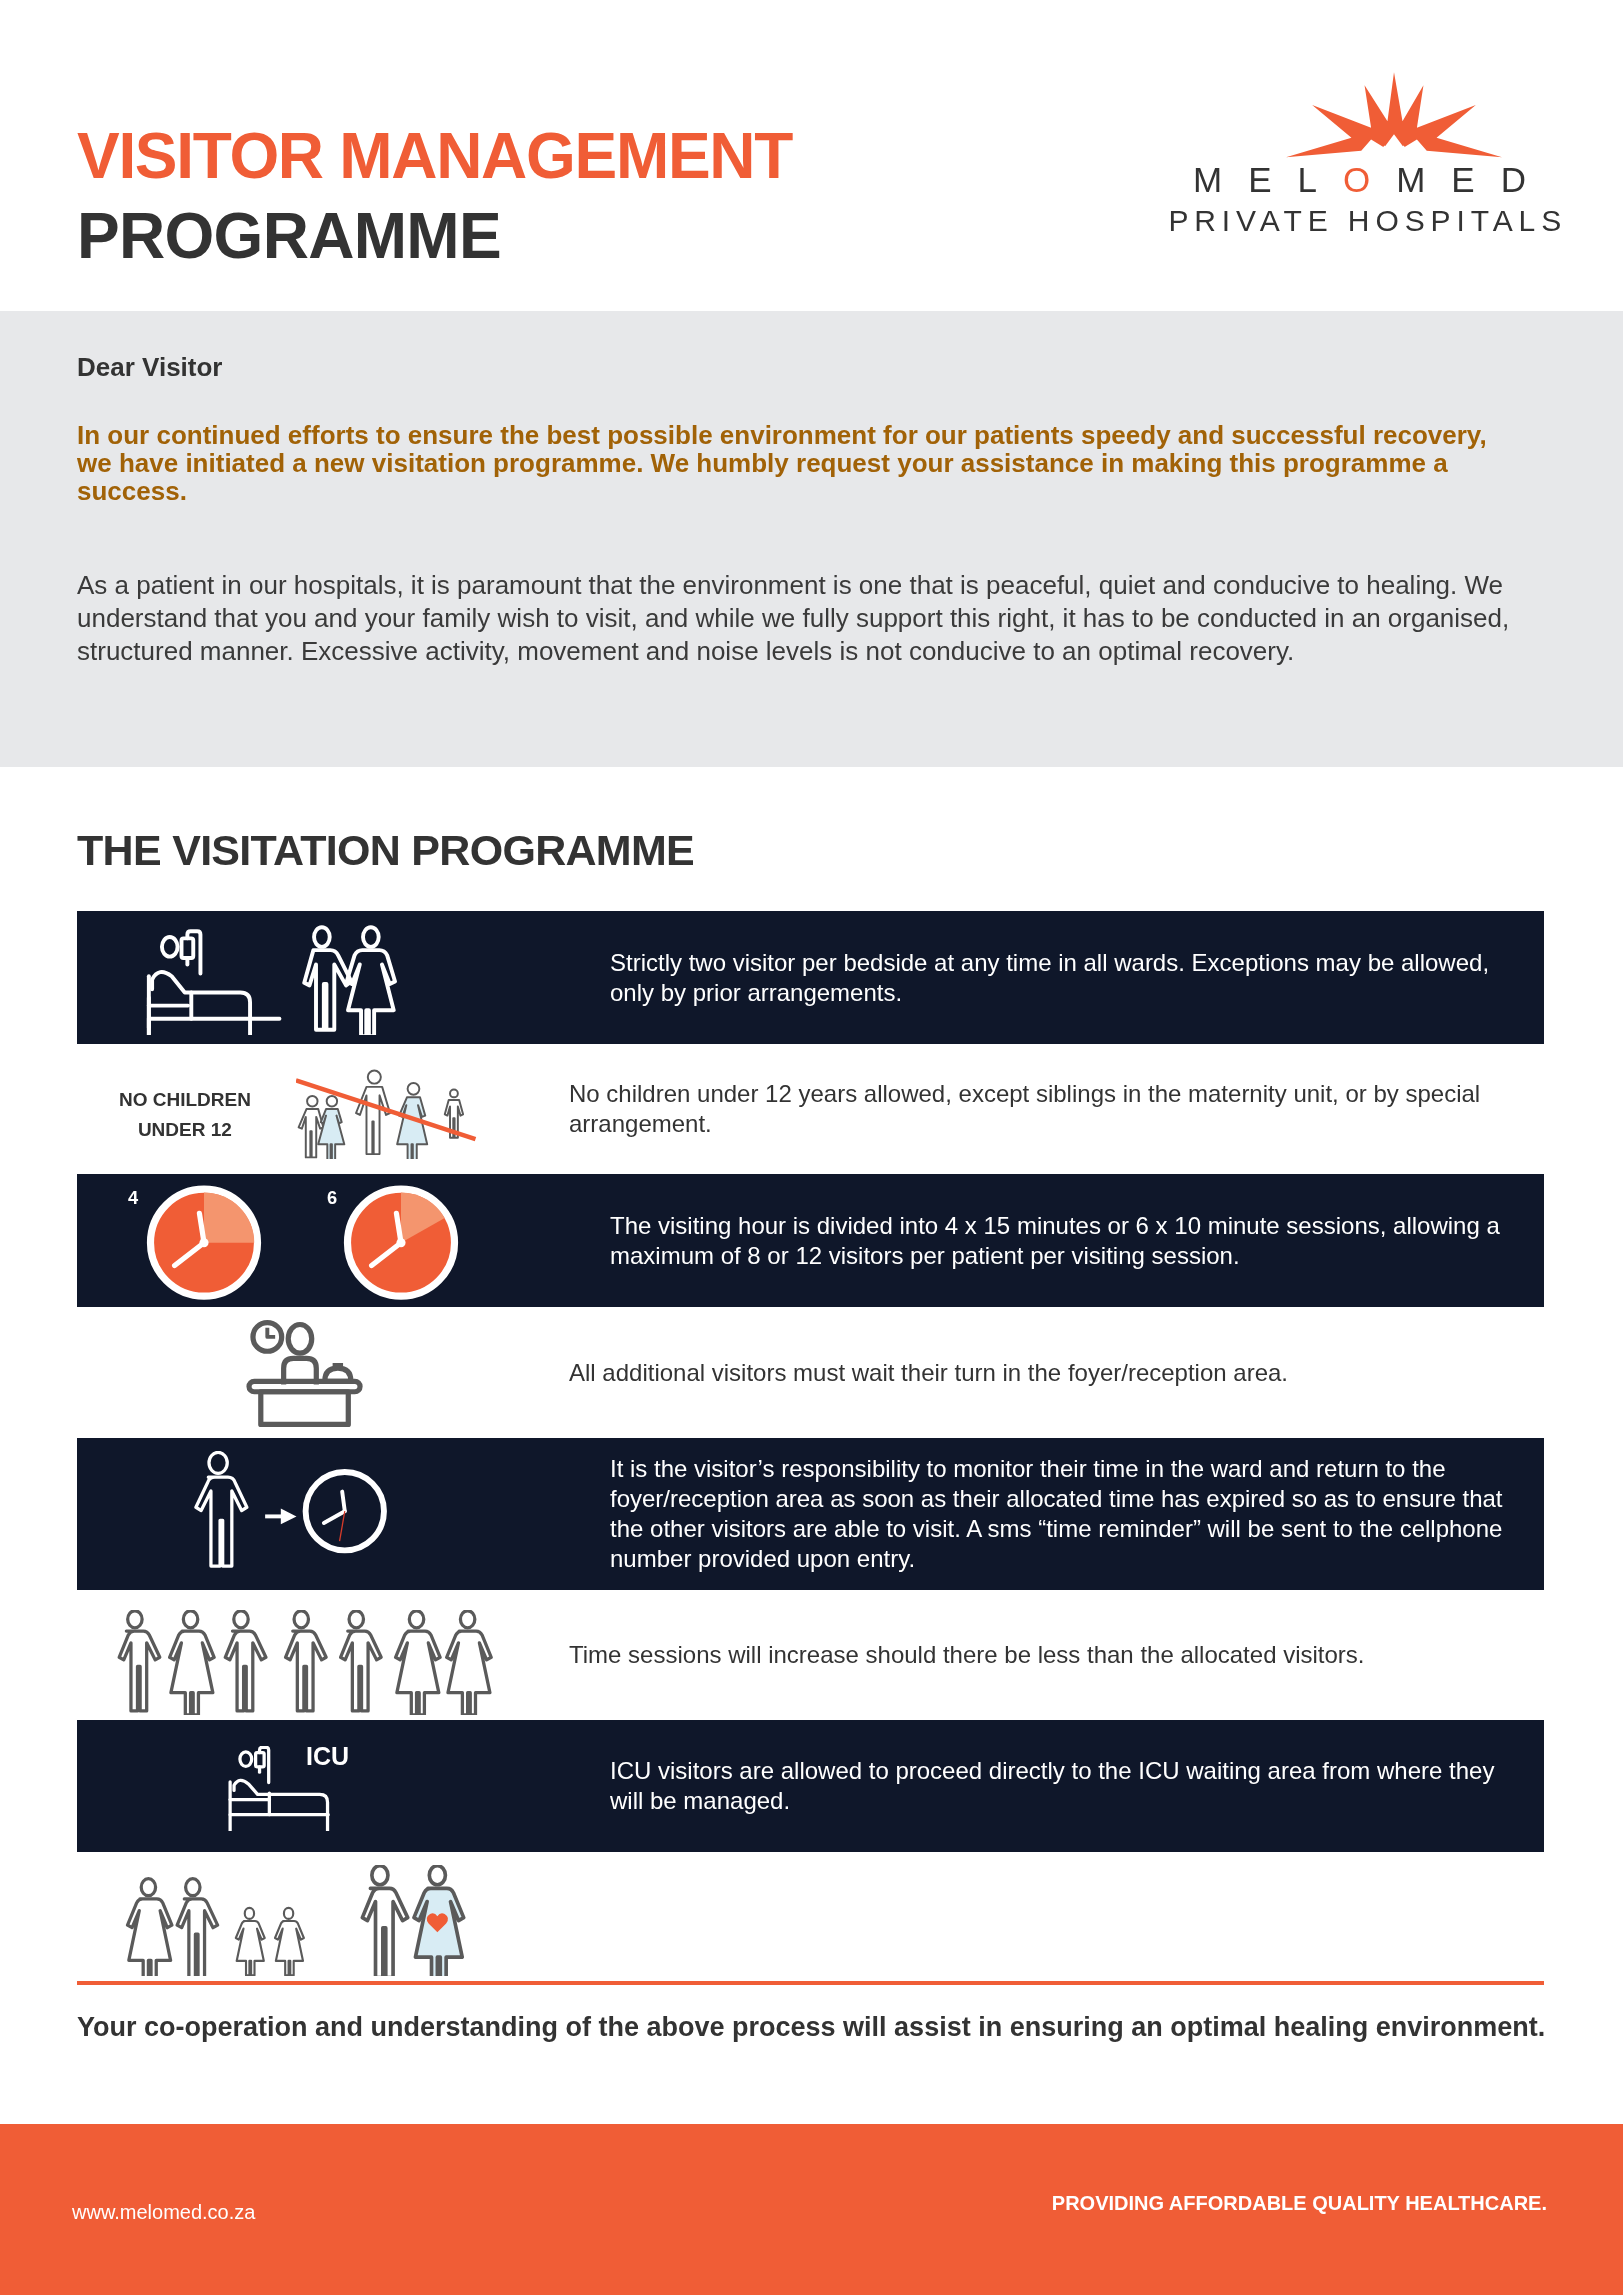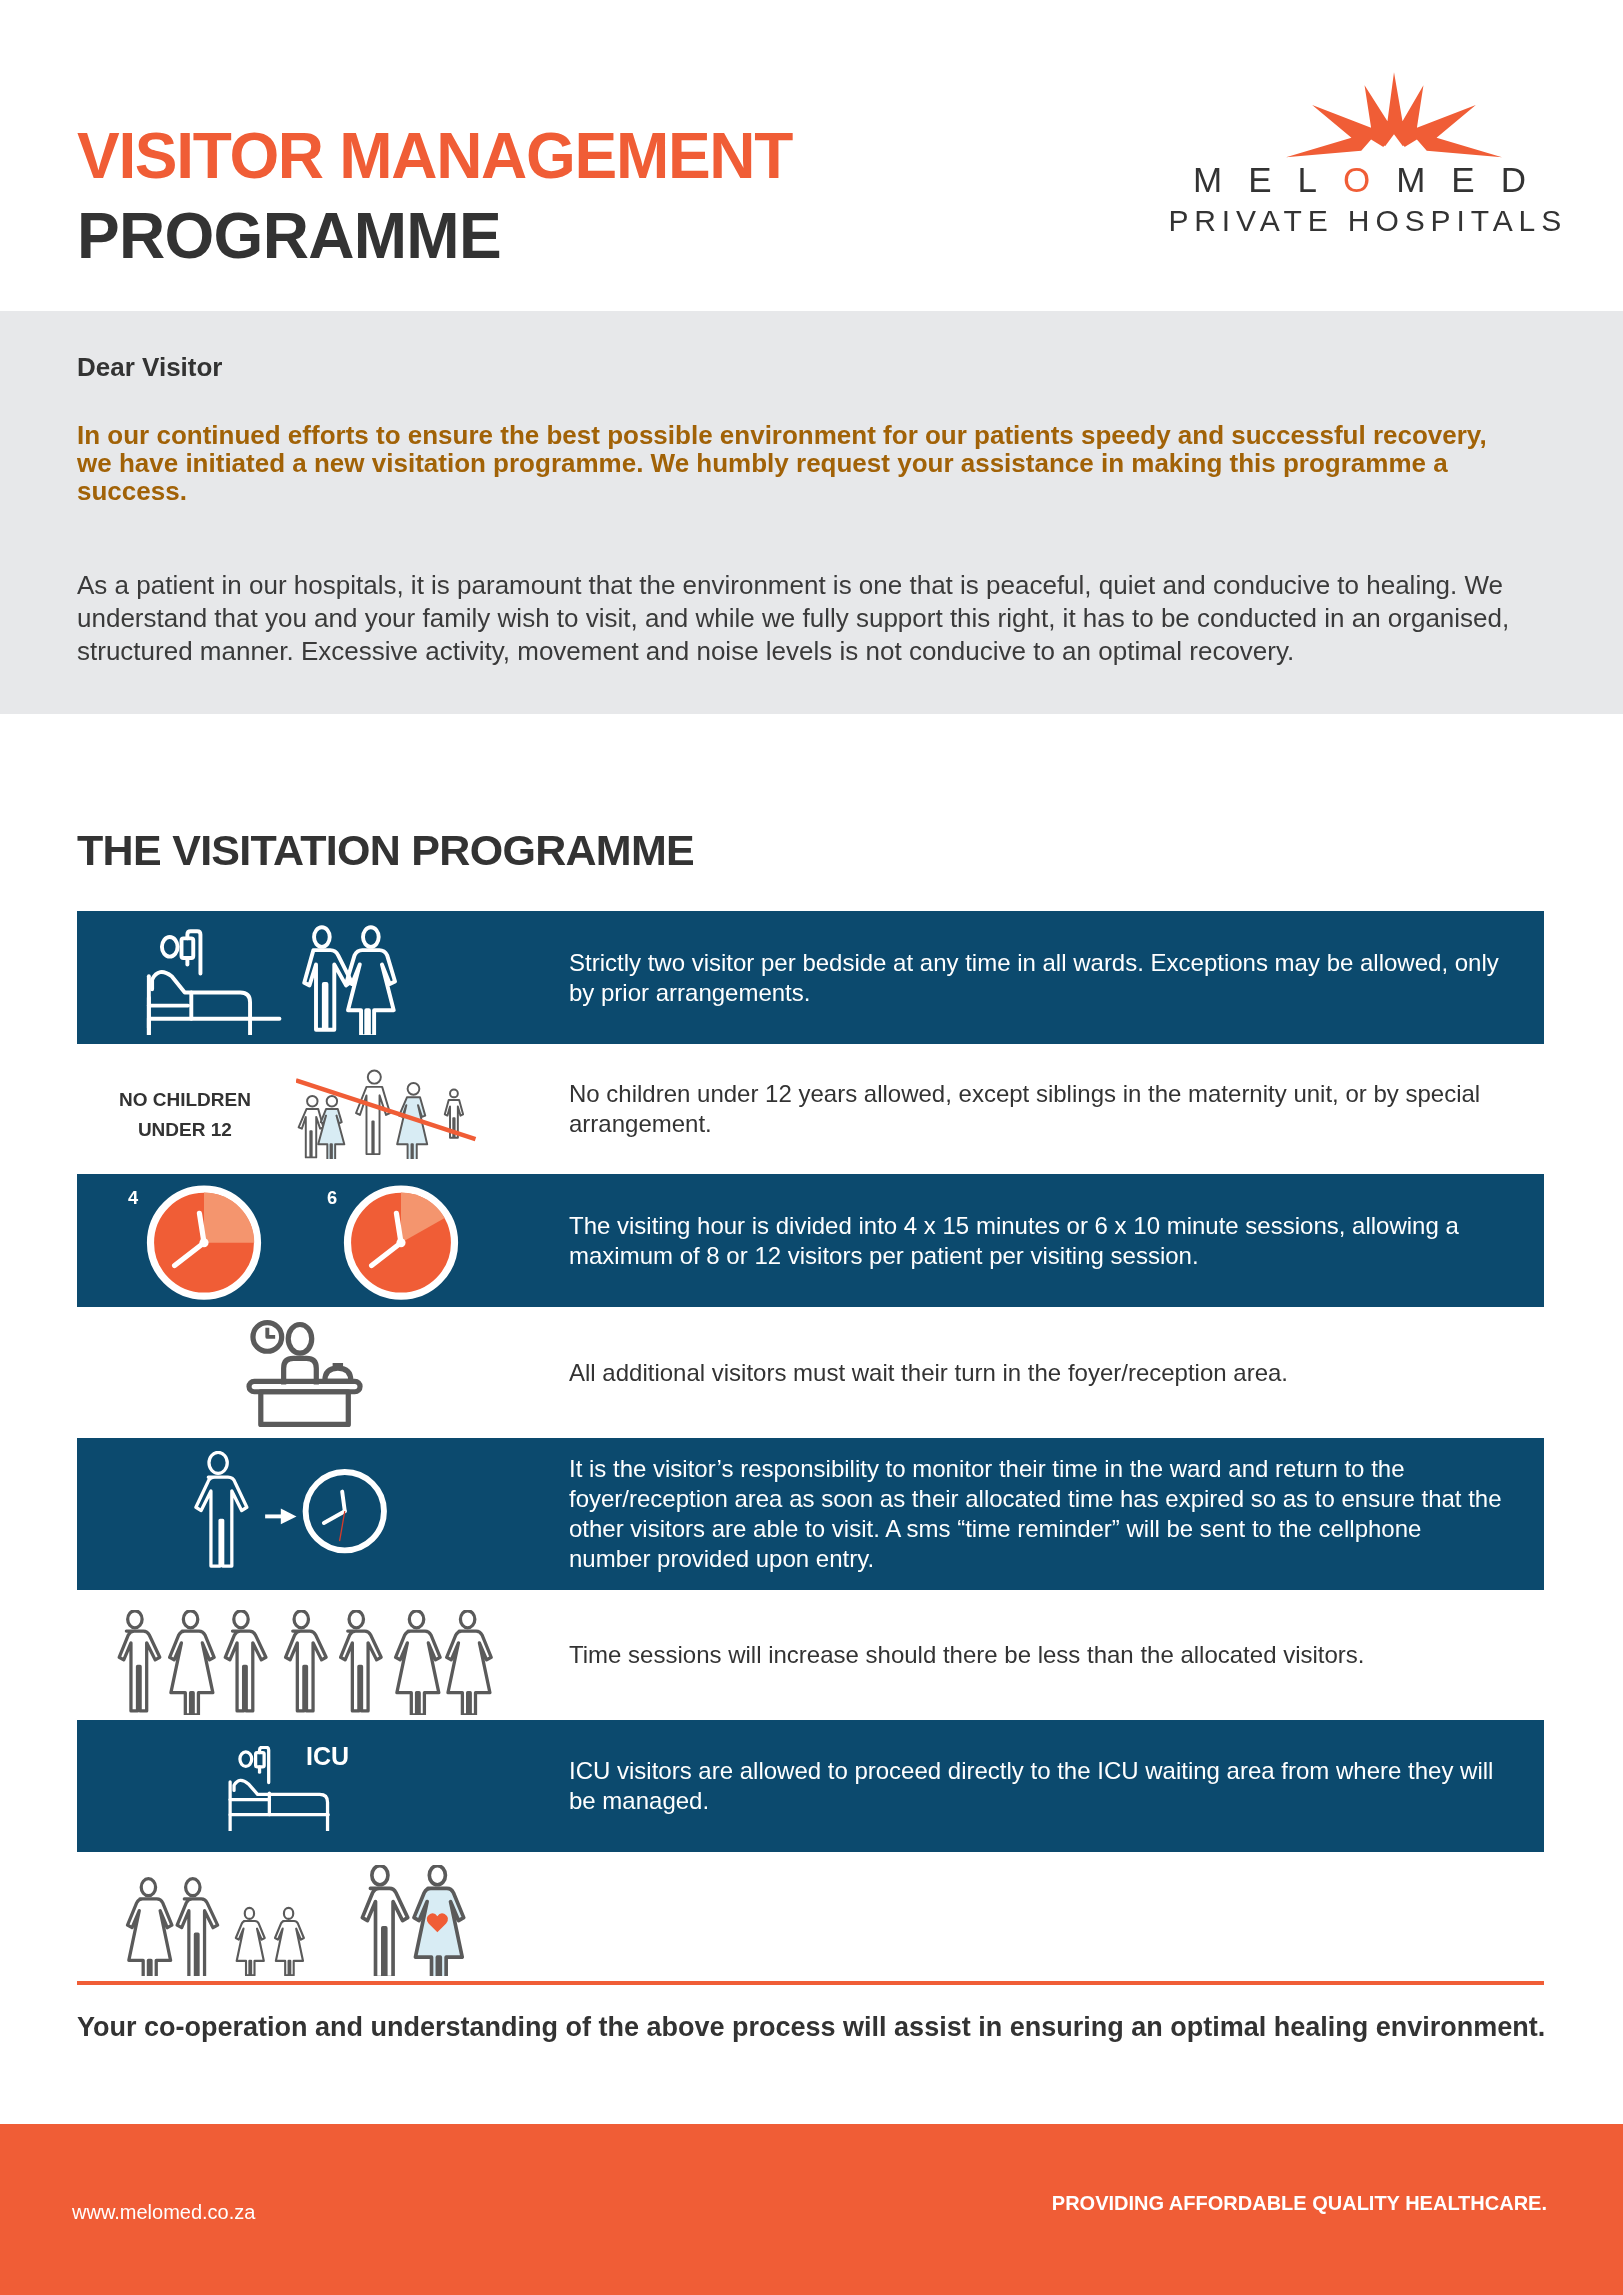--- a/index.html
+++ b/index.html
@@ -9,30 +9,30 @@
   .header { position: absolute; left: 0; top: 0; width: 1623px; height: 311px; background: #ffffff; padding-left: 27px; }
   .title-line1 { position: absolute; left: 77px; top: 124px; font-size: 64px; font-weight: bold; color: #f05d36; letter-spacing: -1.3px; line-height: 1; font-family: "Liberation Sans", sans-serif; }
   .title-line2 { position: absolute; left: 77px; top: 204px; font-size: 64px; font-weight: bold; color: #333333; letter-spacing: -0.7px; line-height: 1; font-family: "Liberation Sans", sans-serif; }
 
   .logo { position: absolute; left: 1152px; top: 72px; width: 406px; height: 170px; }
   .logo svg.star { position: absolute; left: 134px; top: 0px; }
   .logo-word { position: absolute; left: 41px; top: 90px; font-size: 35px; letter-spacing: 26px; color: #333333; font-family: "Liberation Sans", sans-serif; line-height: 1; white-space: nowrap; }
   .logo-word .o { color: #f05d36; }
   .logo-sub { position: absolute; left: 16.4px; top: 134px; font-size: 30px; letter-spacing: 5.9px; color: #333333; font-family: "Liberation Sans", sans-serif; line-height: 1; white-space: nowrap; }
 
-  .intro { position: absolute; left: 0; top: 311px; width: 1623px; height: 403px; background: #e7e8ea; }
+  .intro { position: absolute; left: 0; top: 311px; width: 1623px; height: 456px; background: #e7e8ea; }
   .greeting { position: absolute; left: 77px; top: 41px; font-size: 26px; font-weight: bold; color: #333; font-family: "Liberation Sans", sans-serif; }
   .lead { position: absolute; left: 77px; top: 110px; width: 1413px; font-size: 26px; font-weight: bold; color: #a16207; line-height: 28px; font-family: "Liberation Sans", sans-serif; }
   .body-text { position: absolute; left: 77px; top: 238px; width: 1440px; font-size: 26px; color: #3a3a3a; line-height: 33px; font-family: "Liberation Sans", sans-serif; margin-top: 20px; }
 
   .section-title { position: absolute; left: 77px; top: 826px; font-size: 43px; font-weight: bold; color: #333333; font-family: "Liberation Sans", sans-serif; letter-spacing: -0.7px; }
 
   .rows { position: absolute; left: 77px; top: 911px; width: 1467px; }
   .row { position: relative; width: 1467px; display: flex; align-items: center; }
-  .row.orange { background: #0c4a6e; color: #ffffff; }
+  .row.orange { background: #0f172a; color: #ffffff; gap: 41px; }
   .row.white { background: #ffffff; color: #333333; }
   .row .icon-area { width: 492px; height: 100%; position: relative; flex: none; }
   .row .text { flex: 1; font-size: 24px; line-height: 30px; padding-right: 39px; font-family: "Liberation Sans", sans-serif; }
   .row .icon-area svg { position: absolute; }
 
   .divider { position: absolute; left: 77px; top: 1981px; width: 1467px; height: 3.9px; background: #f05d36; }
   .closing { position: absolute; left: 77px; top: 2014px; width: 1479px; font-size: 27px; font-weight: bold; color: #333333; line-height: 26px; font-family: "Liberation Sans", sans-serif; }
 
   .footer { position: absolute; left: 0; top: 2124px; width: 1623px; height: 171px; background: #f05d36; }
   .footer-url { position: absolute; left: 72px; top: 77px; font-size: 20px; color: #ffffff; font-family: "Liberation Sans", sans-serif; }

